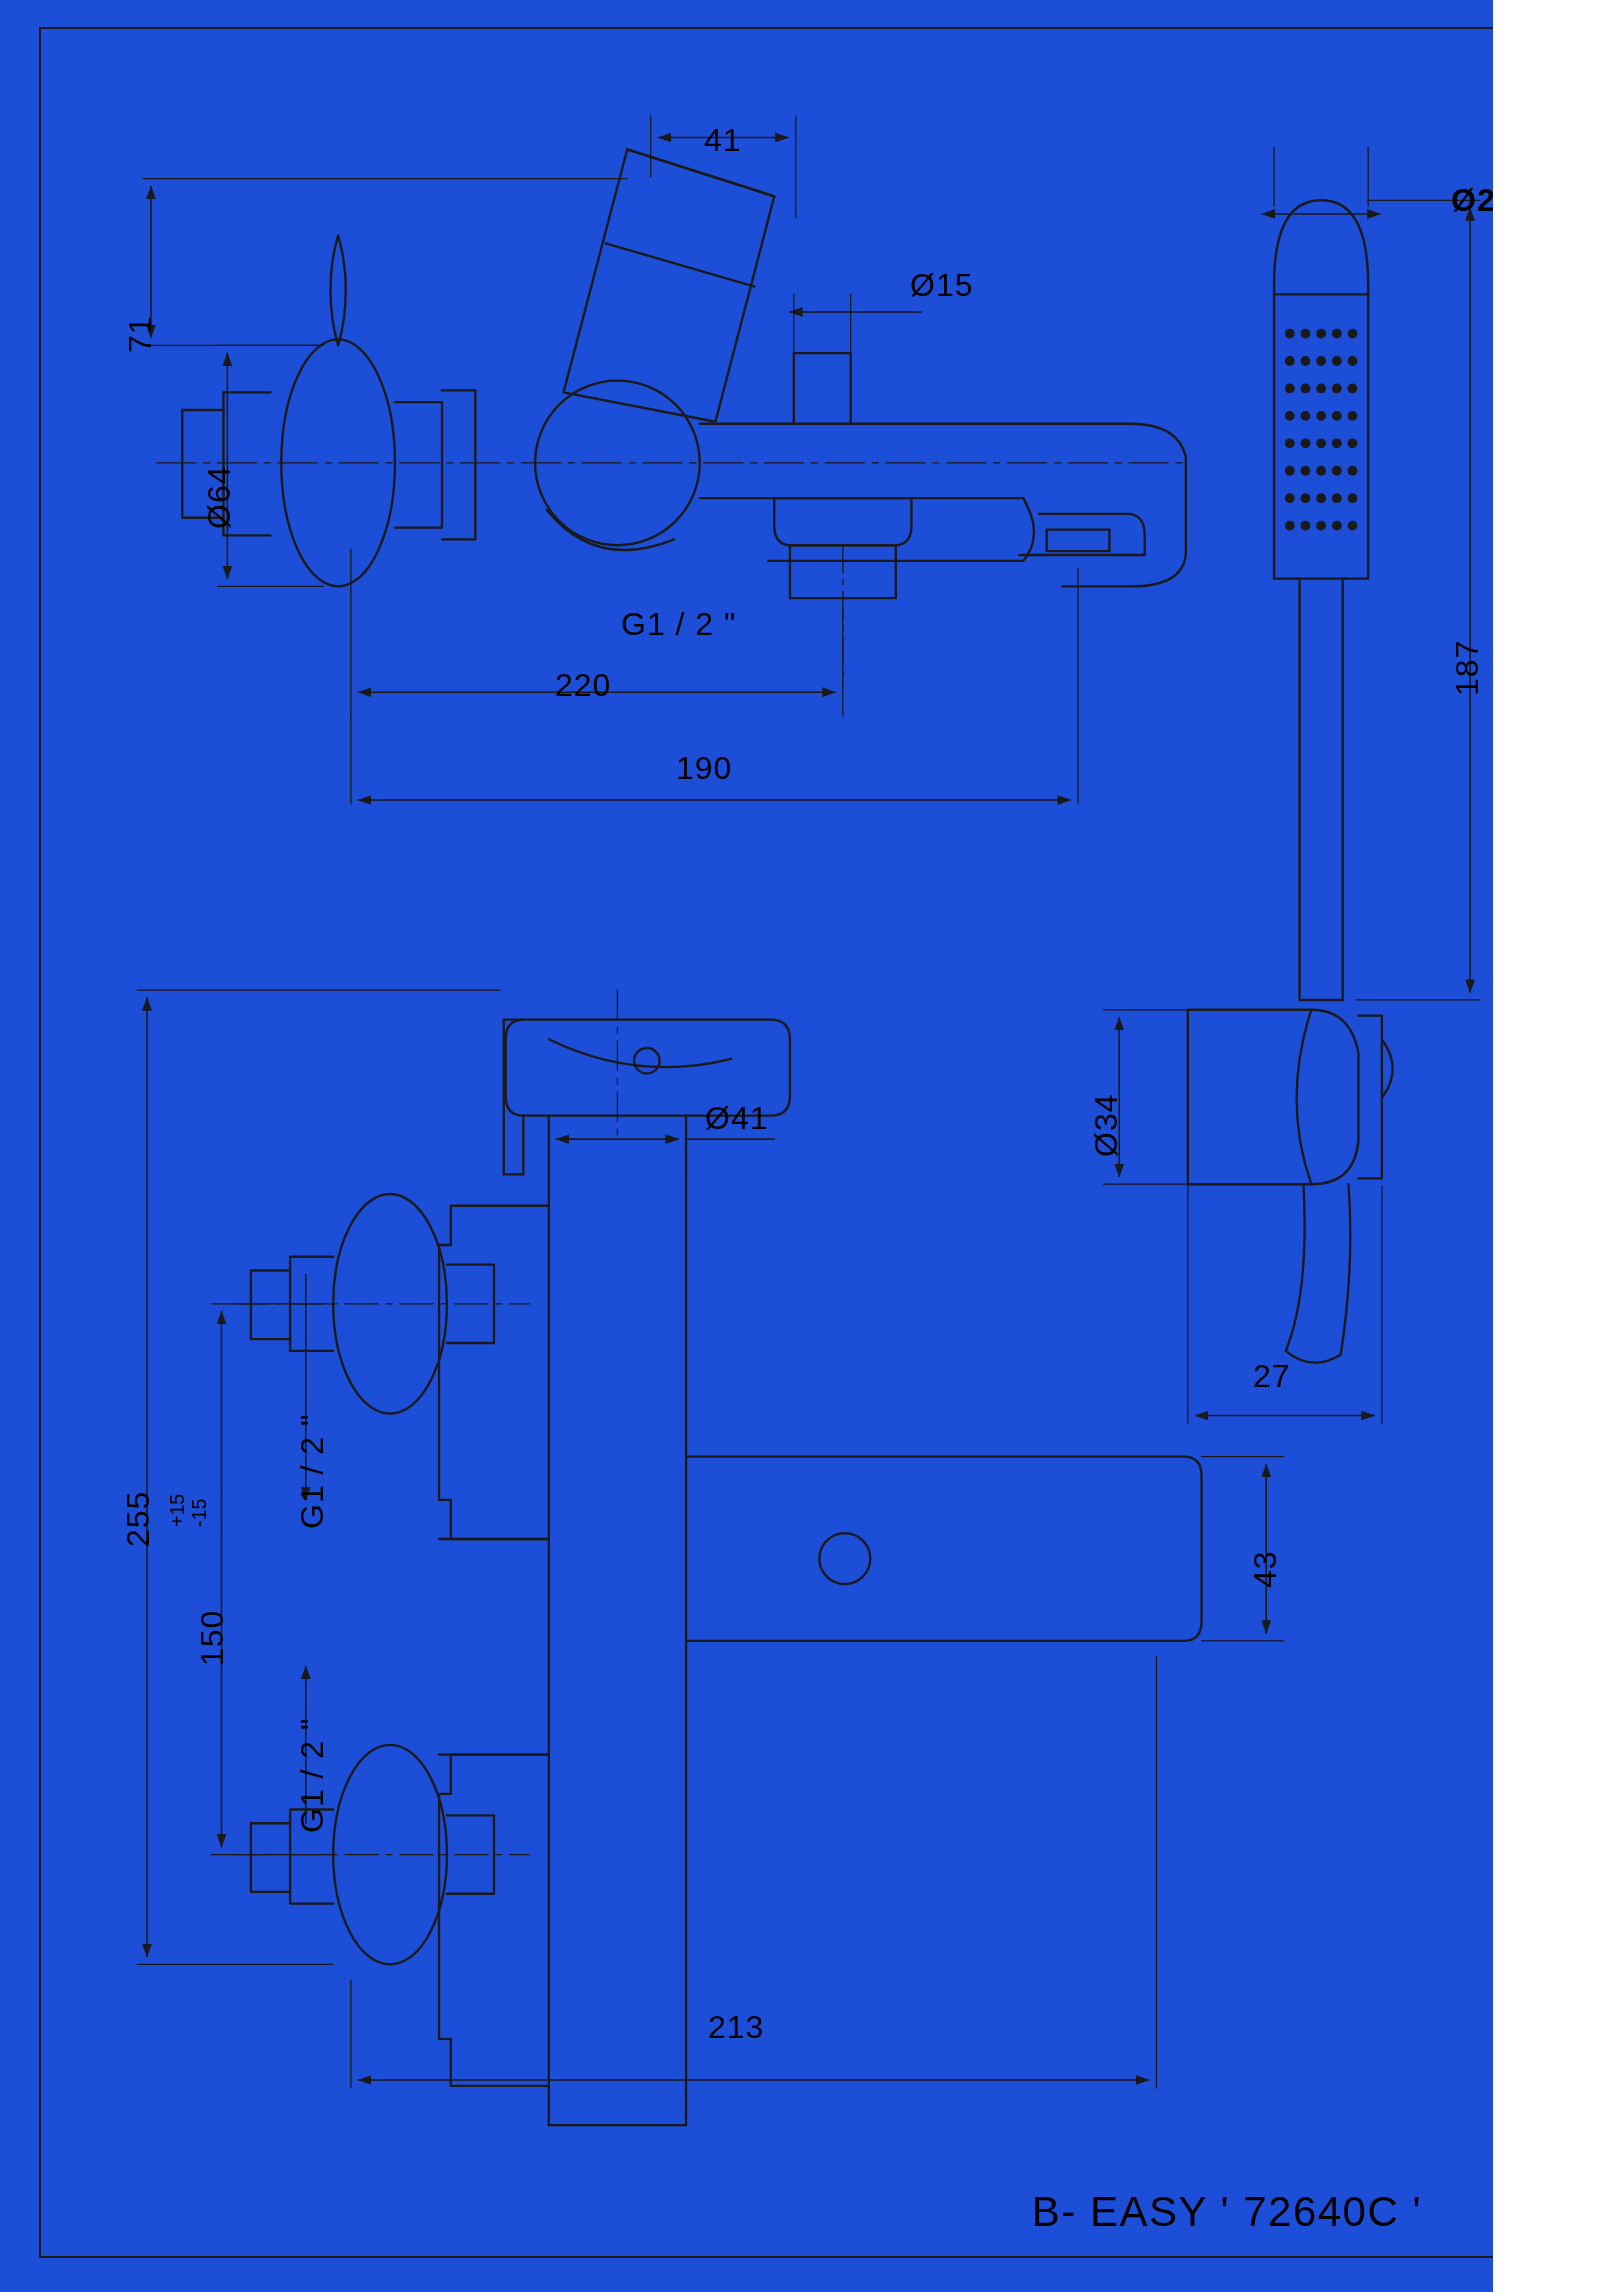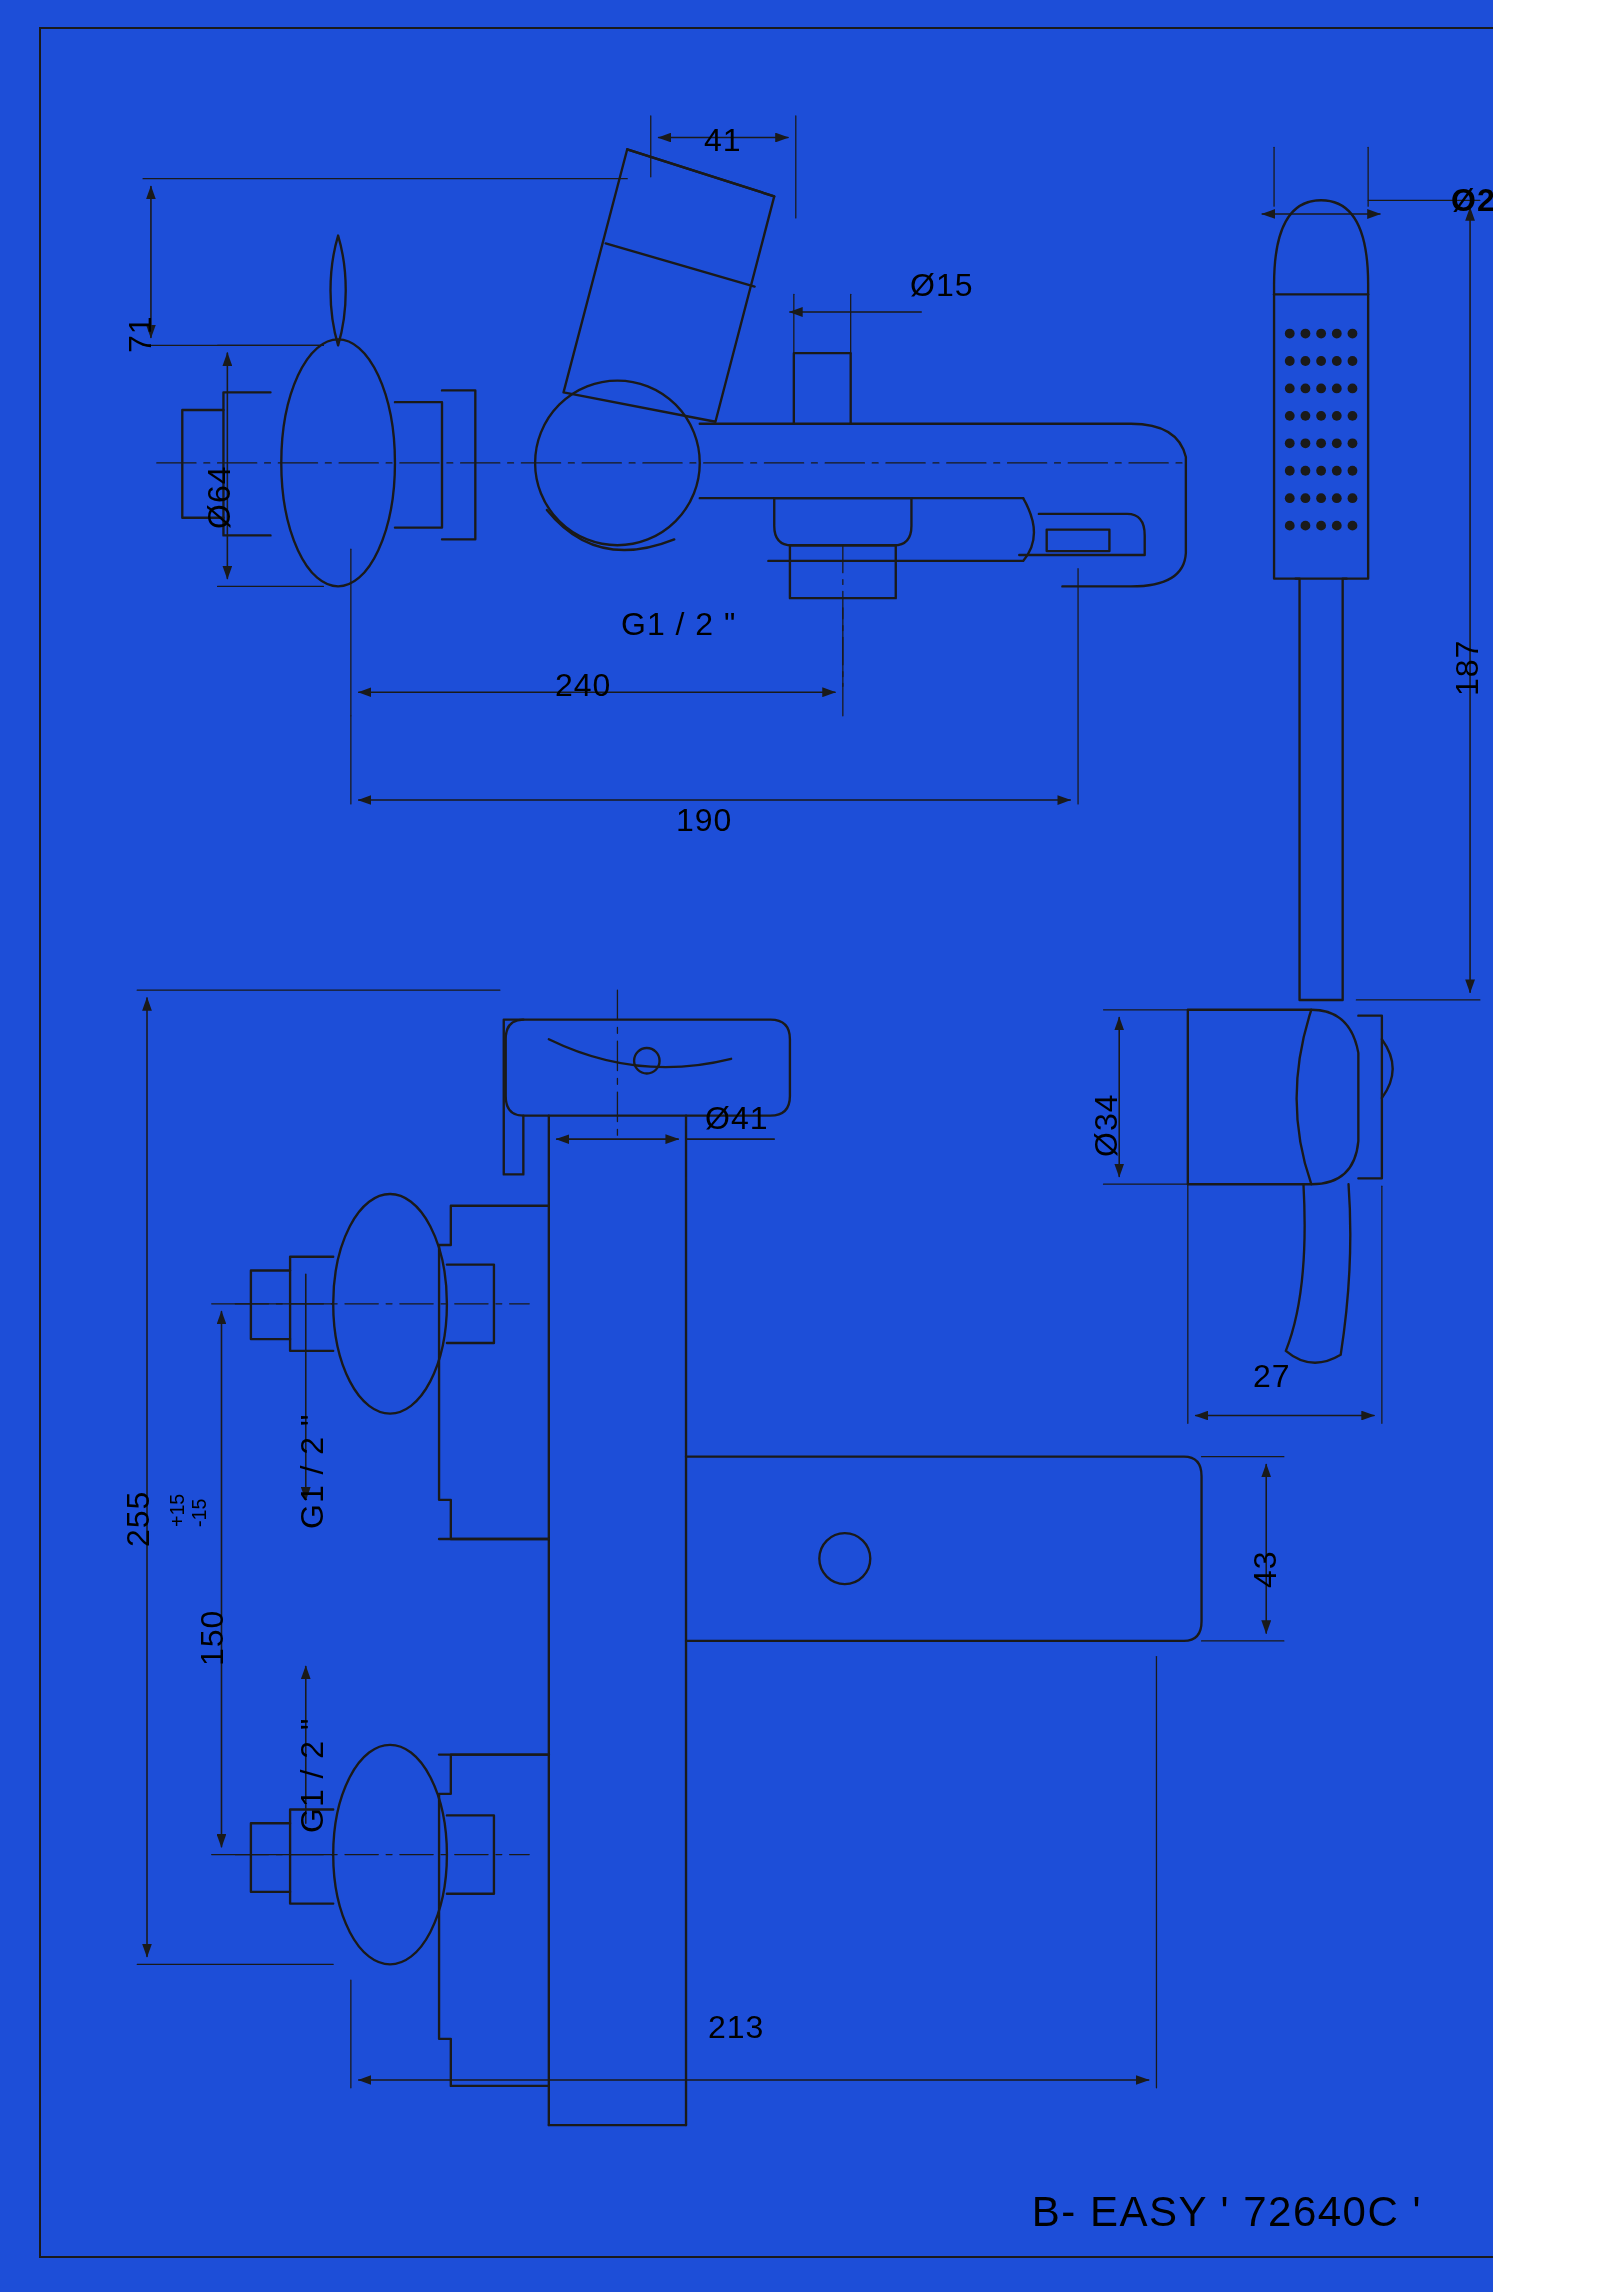--- a/index.html
+++ b/index.html
@@ -265,22 +265,22 @@
       <path d="M1180,1690 L1180,2130" stroke-width="1.3"></path>
       <path d="M366,2122 L1172,2122" stroke-width="1.6" marker-start="url(#arS)" marker-end="url(#ar)"></path>
     </g>
   </svg>
 
   <div class="lbl" style="left:704px; top:122px;">41</div>
   <div class="lbl" style="left:910px; top:267px;">Ø15</div>
   <div class="lbl rot" style="left:122px; top:353px;">71</div>
   <div class="lbl rot" style="left:201px; top:529px;">Ø64</div>
   <div class="lbl" style="left:621px; top:606px;">G1 / 2 "</div>
-  <div class="lbl" style="left:555px; top:667px;">240</div>
-  <div class="lbl" style="left:676px; top:802px;">190</div>
+  <div class="lbl" style="left:555px; top:667px;">220</div>
+  <div class="lbl" style="left:676px; top:750px;">190</div>
 
   <div class="lbl" style="left:1451px; top:182px;font-weight:bold;">Ø24</div>
   <div class="lbl rot" style="left:1449px; top:696px;">187</div>
 
   <div class="lbl rot" style="left:1088px; top:1157px;">Ø34</div>
   <div class="lbl" style="left:1253px; top:1358px;">27</div>
 
   <div class="lbl" style="left:705px; top:1100px;">Ø41</div>
   <div class="lbl rot" style="left:120px; top:1547px;">255</div>
   <div class="lbl rot" style="left:194px; top:1666px;">150</div>

